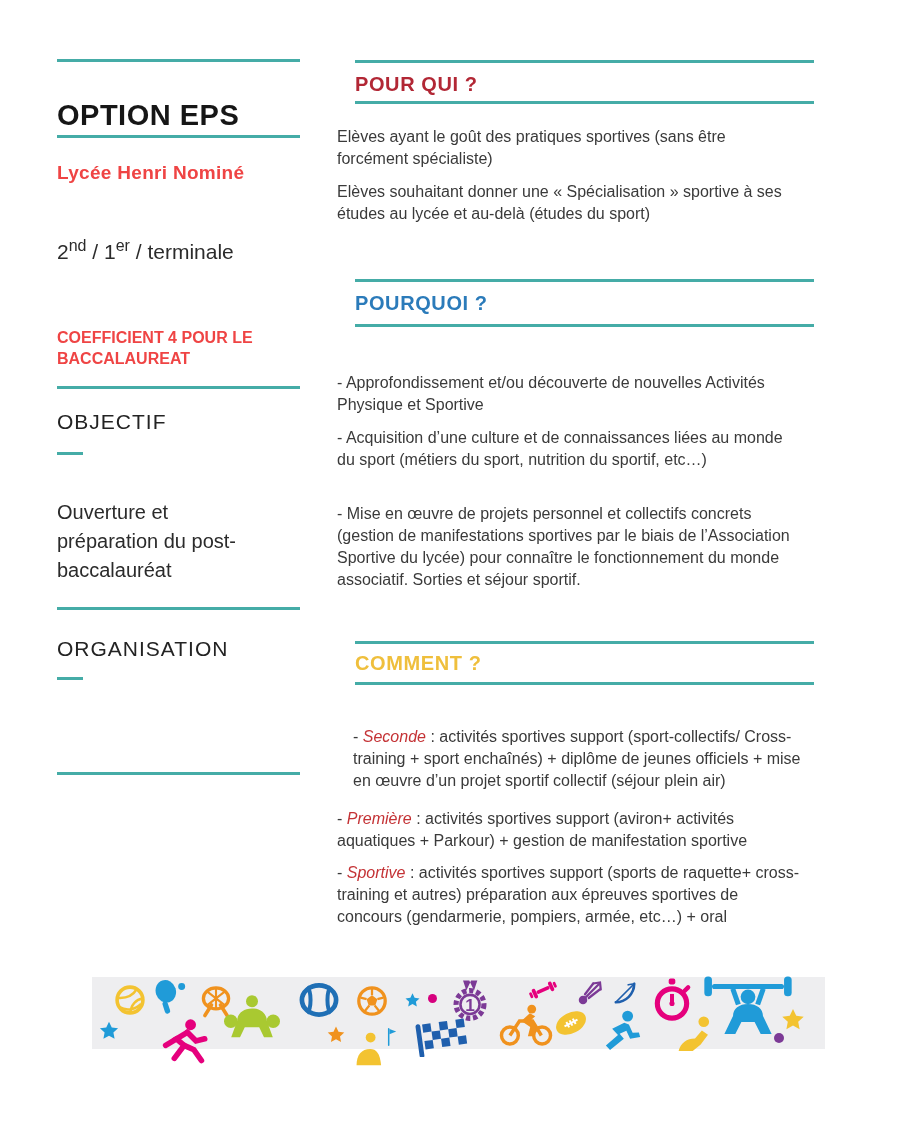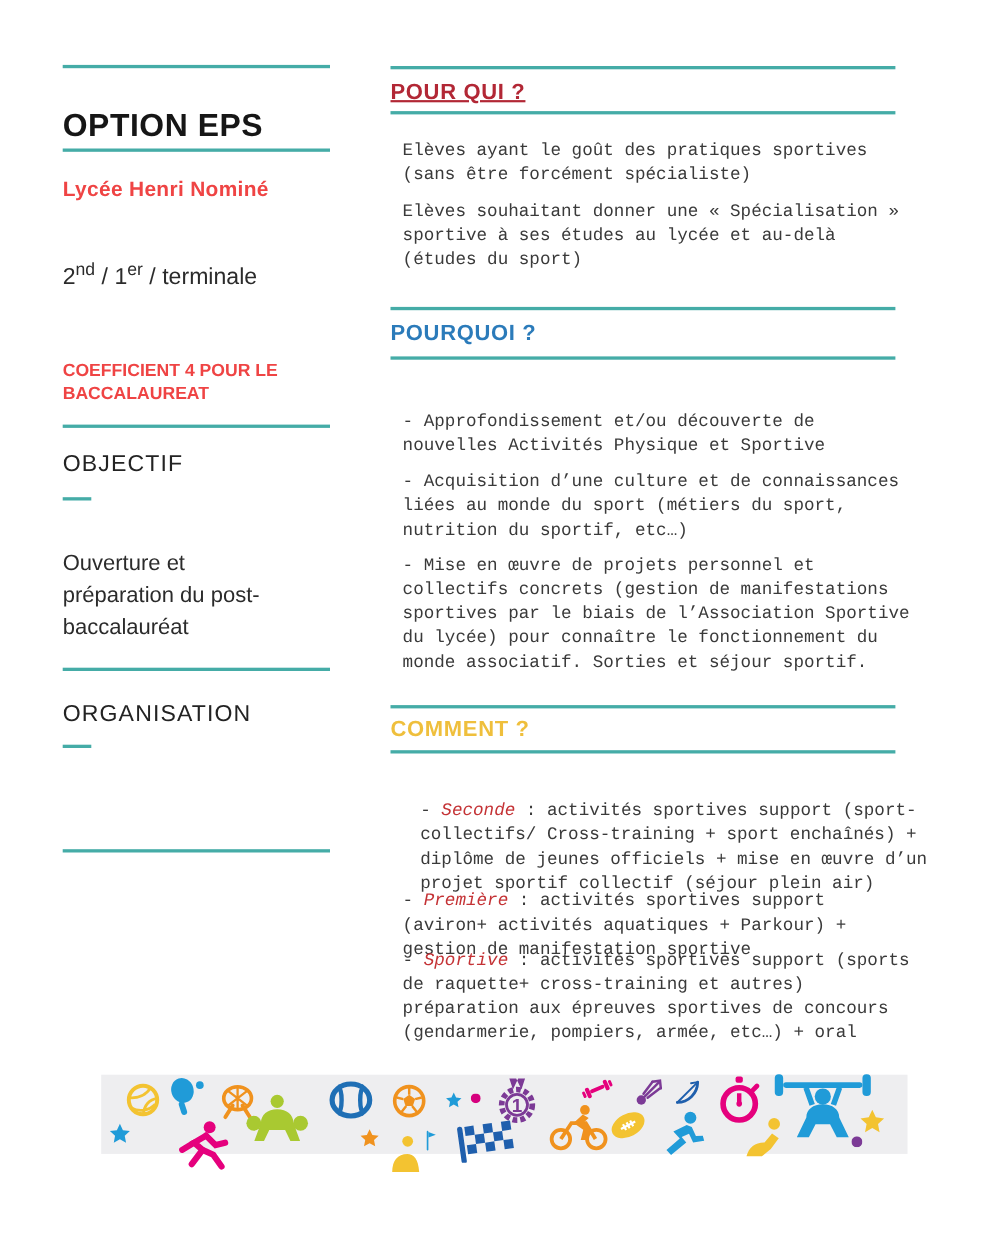--- a/index.html
+++ b/index.html
@@ -14,24 +14,24 @@
   .doc-title{left:57px;top:80px;font-size:29px;font-weight:800;letter-spacing:.5px;color:#161616;}
   .school{left:57px;top:162px;font-size:19px;font-weight:700;color:#ef4444;letter-spacing:.3px;}
   .levels{left:57px;top:237px;font-size:21px;color:#2b2b2b;}
   .levels sup{font-size:16px;}
   .coeff{left:57px;top:327px;width:230px;font-size:16px;line-height:21px;color:#ef4444;font-weight:600;}
   .coeff .big4{font-weight:800;}
   .sec-head-l{left:57px;font-size:21px;color:#232323;letter-spacing:1px;}
   .body-l{left:57px;font-size:20px;line-height:29px;color:#2b2b2b;}
 
   .sec-head-r{left:355px;font-size:20px;font-weight:700;letter-spacing:.6px;}
-  .h-red{color:#B22735;text-decoration:underline;}
+  .h-red{color:#B22735;}
   .h-blue{color:#2B7BBA;}
   .h-gold{color:#EFBF3C;}
-  .body-r{left:366px;width:462px;font-size:16px;line-height:22px;color:#3a3a3a;font-family:Liberation Mono, monospace;}
+  .body-r{left:337px;width:462px;font-size:16px;line-height:22px;color:#3a3a3a;}
   .term{color:#C43235;font-style:italic;}
 
   .band{position:absolute;left:92px;top:977px;width:733px;height:72px;background:#EEEEF0;overflow:visible;}
   .icon{position:absolute;display:block;}
   .c-yellow{color:#F3C331}.c-blue{color:#209BD8}.c-dkblue{color:#1F5FAD}
   .c-orange{color:#F0921E}.c-green{color:#A9C931}.c-pink{color:#E5007D}
   .c-purple{color:#7C3A96}.c-magenta{color:#D6007E}.c-tennis{color:#1F6FB5}
 </style>
 </head>
 <body>

